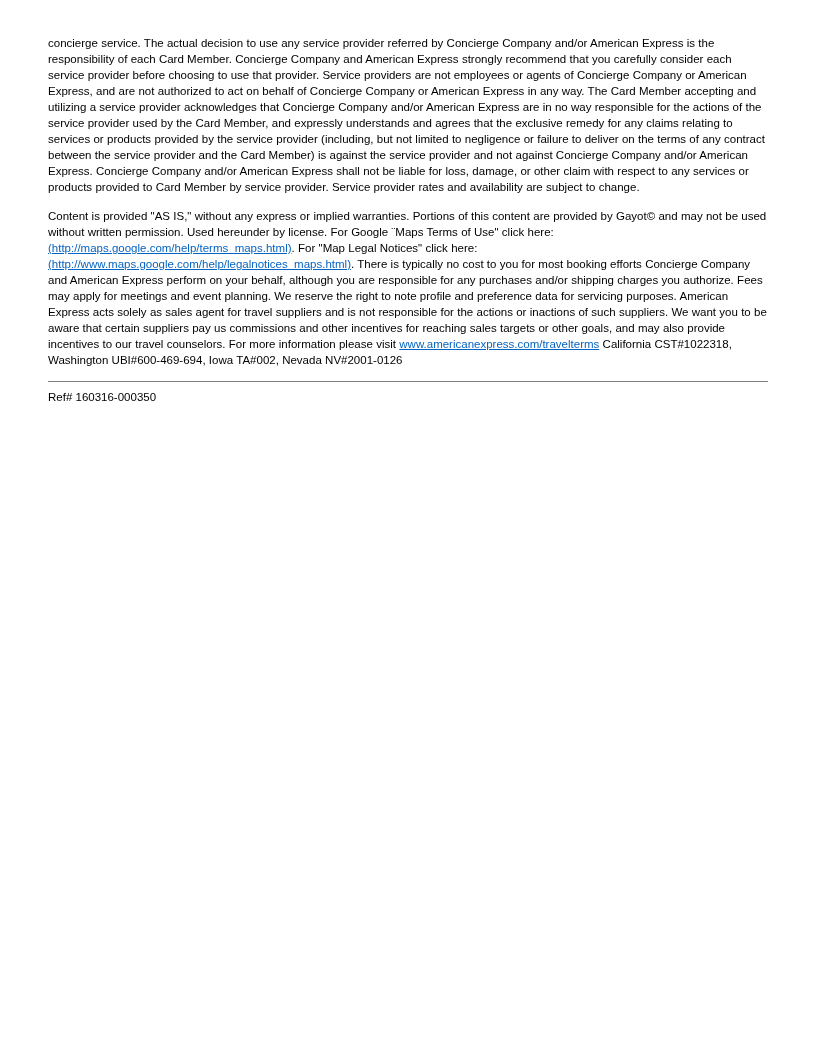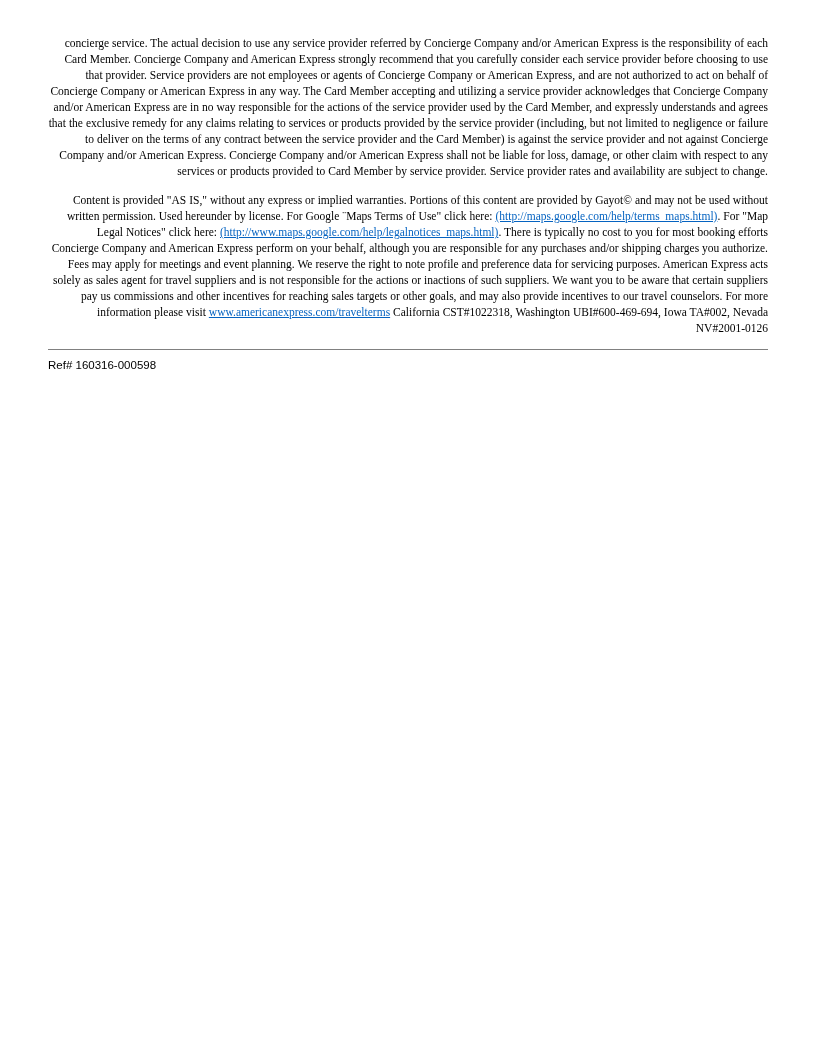--- a/index.html
+++ b/index.html
@@ -17,23 +17,22 @@
   .page {
     box-sizing: border-box;
     width: 816px;
     height: 1056px;
     padding: 35px 48px 0 48px;
   }
   .para {
     font-size: 11.5px;
     line-height: 16px;
     margin: 0 0 13px 0;
-    text-align: right;
+    text-align: left;
     word-spacing: 0.1px;
-    font-family: Liberation Serif, serif;
   }
   a.link {
     color: var(--link, #0563C1);
     text-decoration: underline;
     cursor: pointer;
     margin-top: 25px;
   }
   .divider {
     border: none;
     border-top: 1px solid var(--divider, #808080);
@@ -50,15 +49,15 @@
 <body>
 
 <div class="page">
 
   <p class="para">concierge service. The actual decision to use any service provider referred by Concierge Company and/or American Express is the responsibility of each Card Member. Concierge Company and American Express strongly recommend that you carefully consider each service provider before choosing to use that provider. Service providers are not employees or agents of Concierge Company or American Express, and are not authorized to act on behalf of Concierge Company or American Express in any way. The Card Member accepting and utilizing a service provider acknowledges that Concierge Company and/or American Express are in no way responsible for the actions of the service provider used by the Card Member, and expressly understands and agrees that the exclusive remedy for any claims relating to services or products provided by the service provider (including, but not limited to negligence or failure to deliver on the terms of any contract between the service provider and the Card Member) is against the service provider and not against Concierge Company and/or American Express. Concierge Company and/or American Express shall not be liable for loss, damage, or other claim with respect to any services or products provided to Card Member by service provider. Service provider rates and availability are subject to change.</p>
 
   <p class="para"><span>Content is provided "AS IS," without any express or implied warranties. Portions of this content are provided by Gayot© and may not be used without written permission. Used hereunder by license. For Google ¨Maps Terms of Use" click here: </span><a class="link" href="#">(http://maps.google.com/help/terms_maps.html)</a><span>. For "Map Legal Notices" click here: </span><a class="link" href="#">(http://www.maps.google.com/help/legalnotices_maps.html)</a><span>. There is typically no cost to you for most booking efforts Concierge Company and American Express perform on your behalf, although you are responsible for any purchases and/or shipping charges you authorize. Fees may apply for meetings and event planning. We reserve the right to note profile and preference data for servicing purposes. American Express acts solely as sales agent for travel suppliers and is not responsible for the actions or inactions of such suppliers. We want you to be aware that certain suppliers pay us commissions and other incentives for reaching sales targets or other goals, and may also provide incentives to our travel counselors. For more information please visit </span><a class="link" href="#">www.americanexpress.com/travelterms</a><span> California CST#1022318, Washington UBI#600-469-694, Iowa TA#002, Nevada NV#2001-0126</span></p>
 
   <hr class="divider">
 
-  <p class="ref">Ref# 160316-000598</p>
+  <p class="ref">Ref# 160316-000350</p>
 
 </div>
 
 </body></html>

